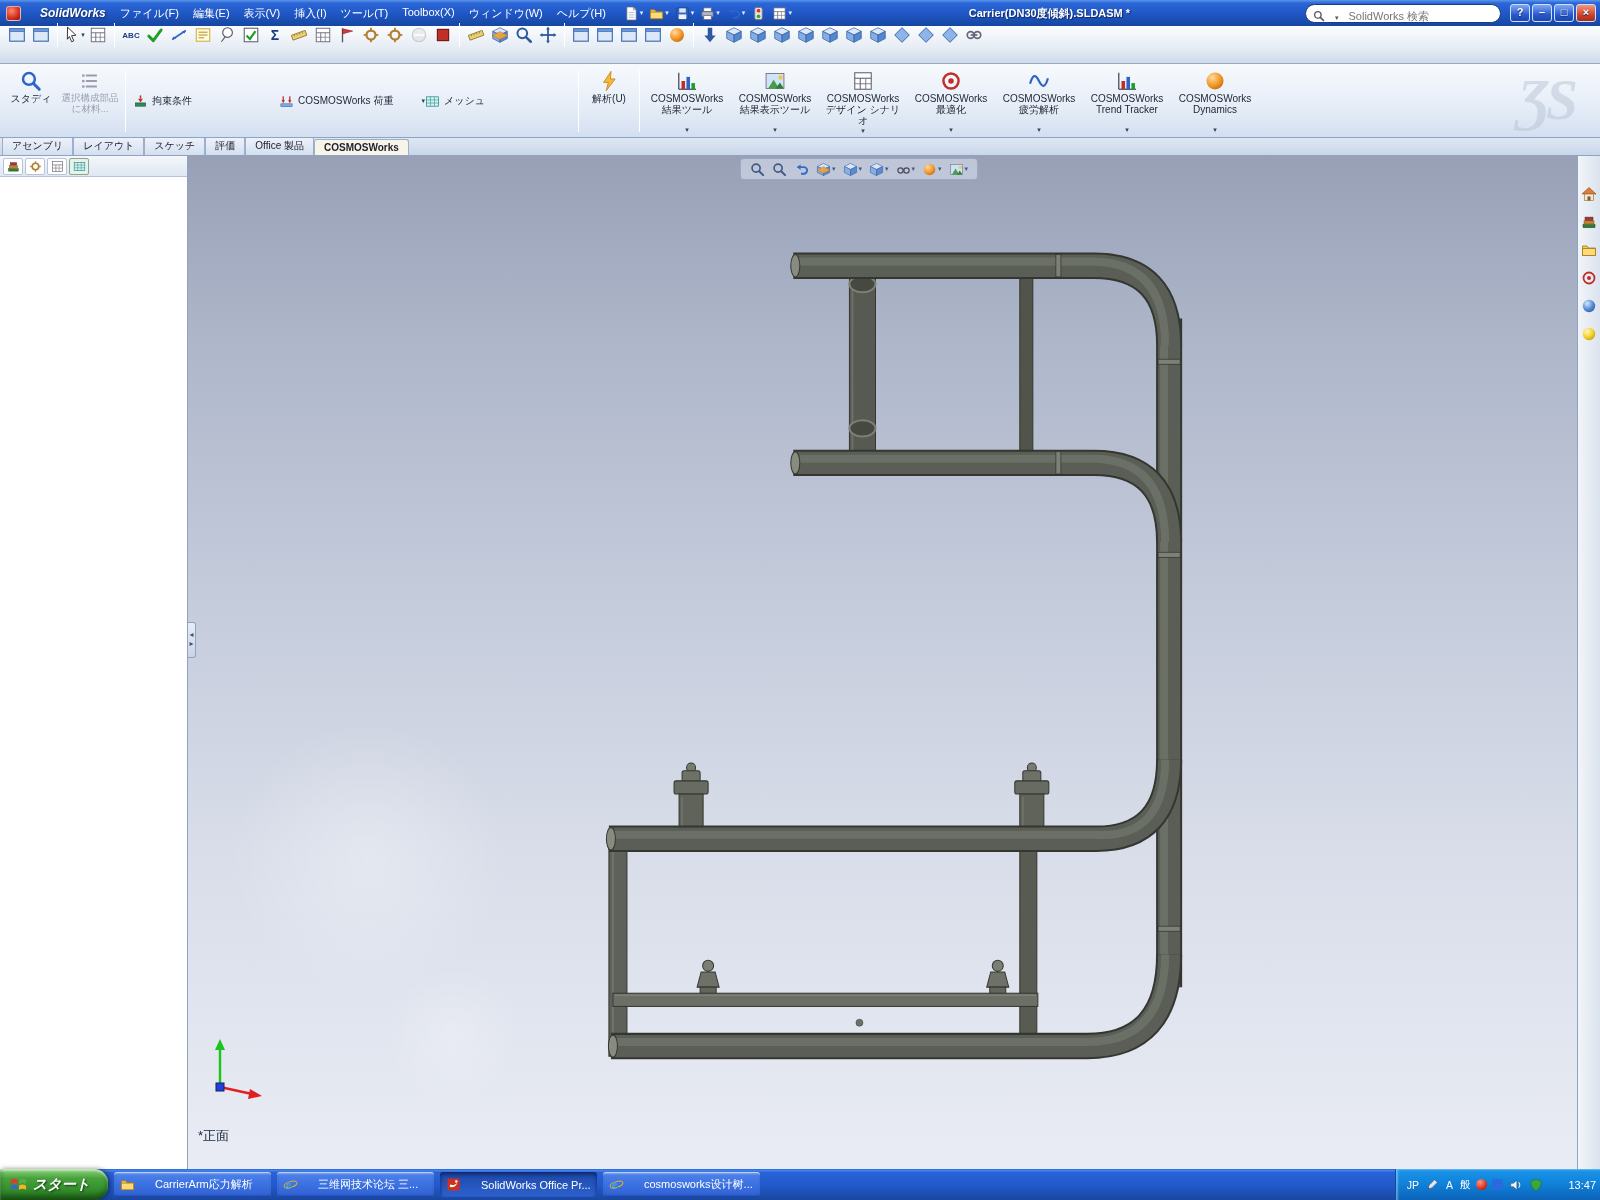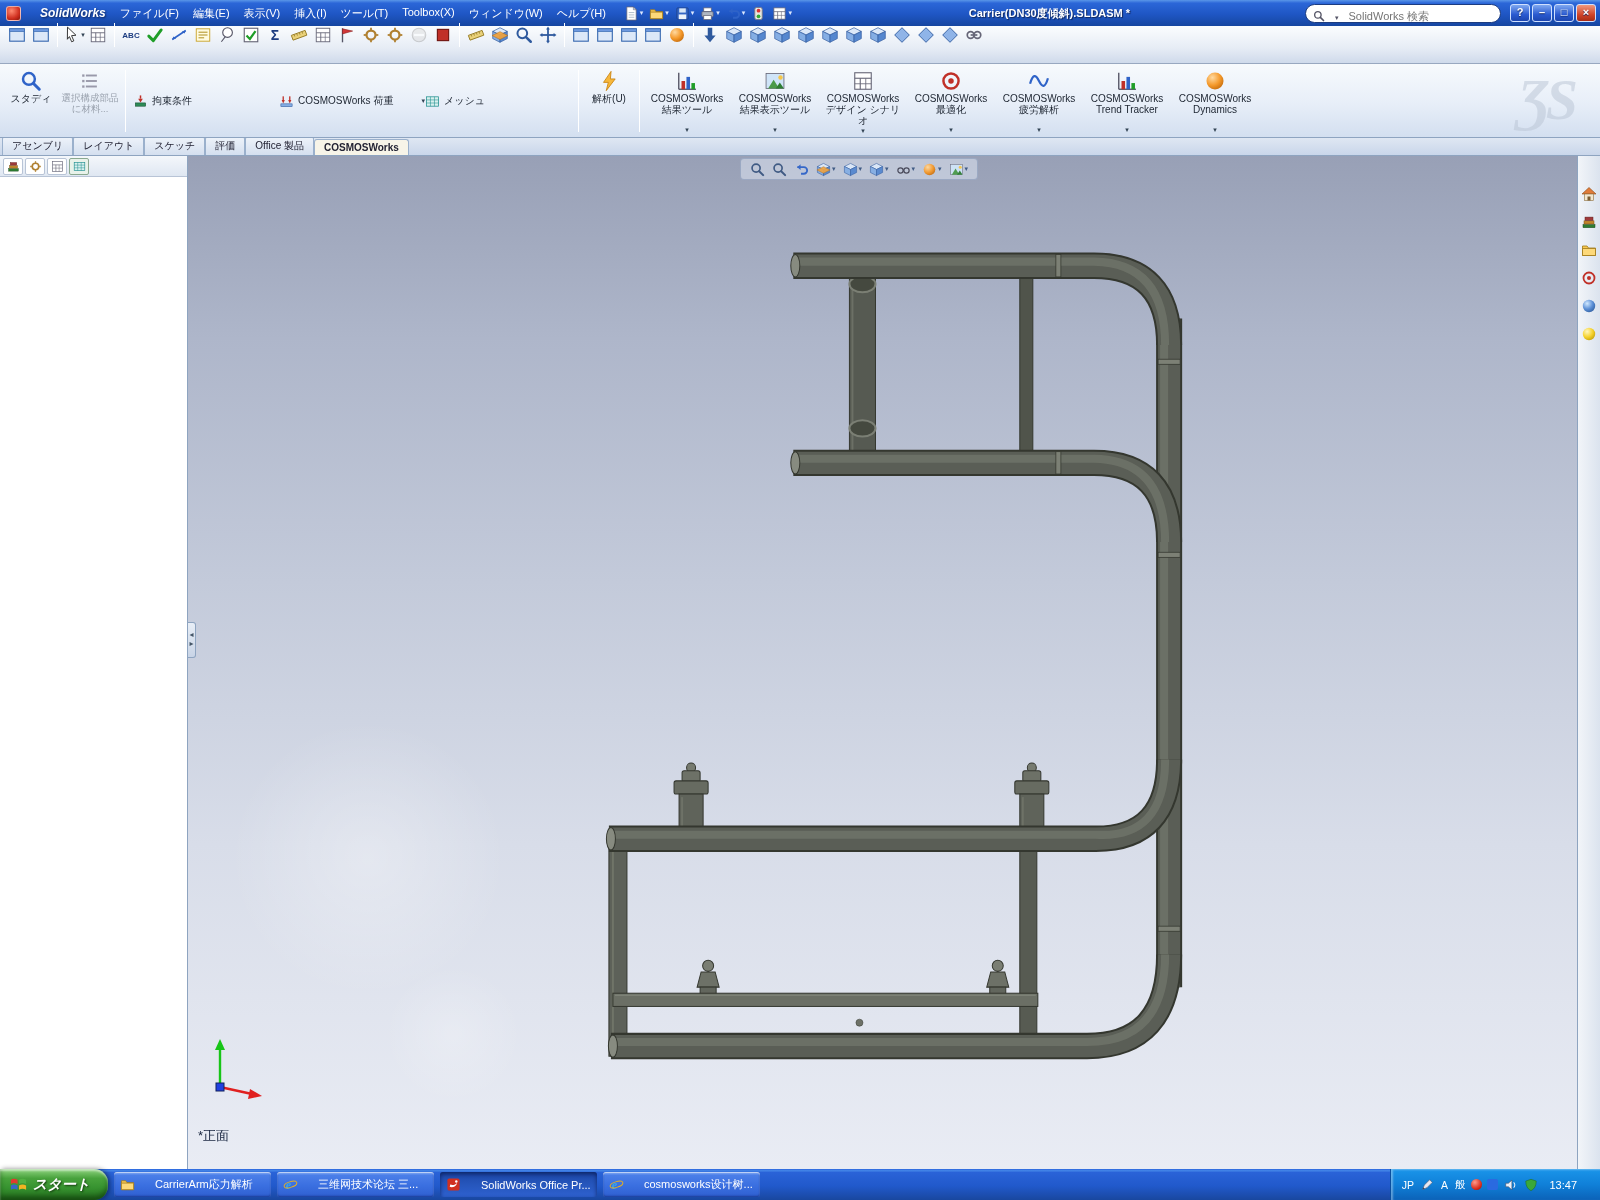--- a/index.html
+++ b/index.html
@@ -91,27 +91,27 @@
   .send{width:78px;height:16px;border:1px solid;border-color:#9a968a #fff #fff #9a968a;margin-left:2px}
 
   
   .taskbar{height:31px;flex:none;background:linear-gradient(180deg,#2a65dd 0%,#4688e8 6%,#2a63d8 10%,#2159cb 55%,#19479f 100%);display:flex;align-items:center}
   .startbtn{height:31px;display:flex;align-items:center;gap:5px;padding:0 18px 0 9px;background:linear-gradient(180deg,#8fd47f 0%,#48a23c 30%,#379330 60%,#256f1e 100%);border-radius:0 14px 14px 0;color:#fff;font-size:14px;font-weight:bold;font-style:italic;text-shadow:1px 1px 2px #14380e;box-shadow:2px 0 5px rgba(0,0,0,.45),inset 0 2px 2px rgba(255,255,255,.5),inset 0 -4px 5px rgba(10,50,6,.55);flex:none}
   .startbtn svg{width:19px;height:19px}
   .taskbtn{width:157px;height:25px;margin-left:6px;border-radius:3px;background:linear-gradient(180deg,#7ba4f2 0%,#4a7ee8 14%,#3a6fe0 55%,#2f5fd0 100%);box-shadow:inset 0 1px 1px rgba(255,255,255,.6),inset 0 -1px 2px rgba(12,36,110,.6);display:flex;align-items:center;gap:20px;padding:0 6px;color:#fff;font-size:11px;white-space:nowrap;overflow:hidden;flex:none}
   .taskbtn svg{width:15px;height:15px;flex:none}
   .taskbtn span{overflow:hidden;text-overflow:ellipsis}
   .taskbtn.active{background:linear-gradient(180deg,#1c47a8 0%,#2656bc 50%,#2e61cf 100%);box-shadow:inset 0 2px 4px rgba(5,20,70,.7)}
-  .tray{margin-left:auto;height:31px;display:flex;align-items:center;gap:5px;padding:0 23px 0 10px;background:linear-gradient(180deg,#1a95ea 0%,#1080d8 50%,#0b62b8 100%);border-left:1px solid #0a4fa0;box-shadow:inset 2px 1px 2px rgba(255,255,255,.35);color:#fff;font-size:11px}
+  .tray{margin-left:auto;height:31px;display:flex;align-items:center;gap:5px;padding:0 4px 0 10px;background:linear-gradient(180deg,#1a95ea 0%,#1080d8 50%,#0b62b8 100%);border-left:1px solid #0a4fa0;box-shadow:inset 2px 1px 2px rgba(255,255,255,.35);color:#fff;font-size:11px}
   .trtxt{font-size:10.5px;padding:0 1px}
   .tri{width:15px;height:15px;display:flex;align-items:center;justify-content:center}
   .tri svg{width:14px;height:14px}
   .tri.red{background:radial-gradient(circle at 35% 30%,#ff9a8a,#d82818 65%,#8a1005);width:11px;height:11px;border-radius:50%}
   .tri.blue{background:#2a6ae0;width:11px;height:11px;border-radius:2px}
-  .trtime{margin-left:6px}
+  .trtime{margin-left:20px}
 </style>
 </head>
 <body>
 
 <svg style="position:absolute;width:0;height:0" aria-hidden="true">
 <defs>
 <radialGradient id="gorange" cx=".35" cy=".3" r=".9">
         <stop offset="0" stop-color="#ffd9a0"></stop>
         <stop offset=".5" stop-color="#f59a2c"></stop>
         <stop offset="1" stop-color="#b35a00"></stop>

